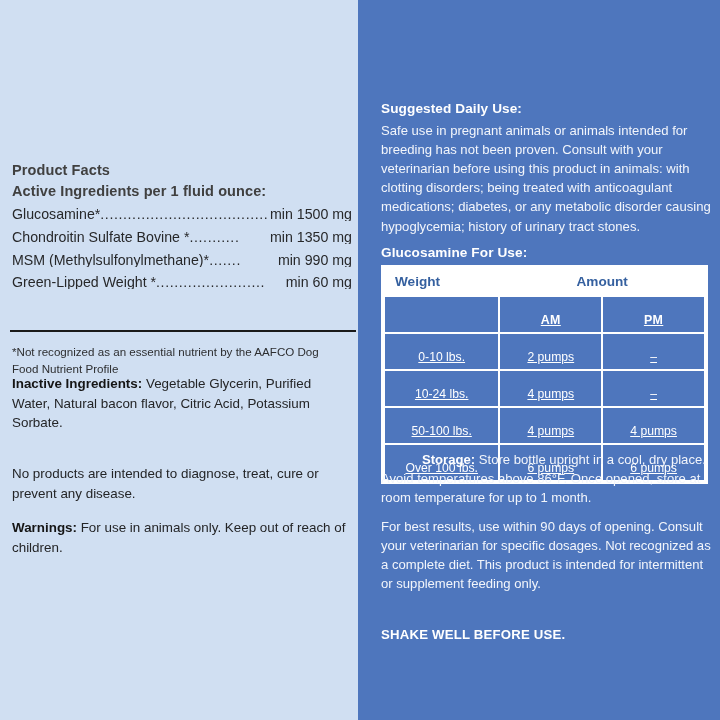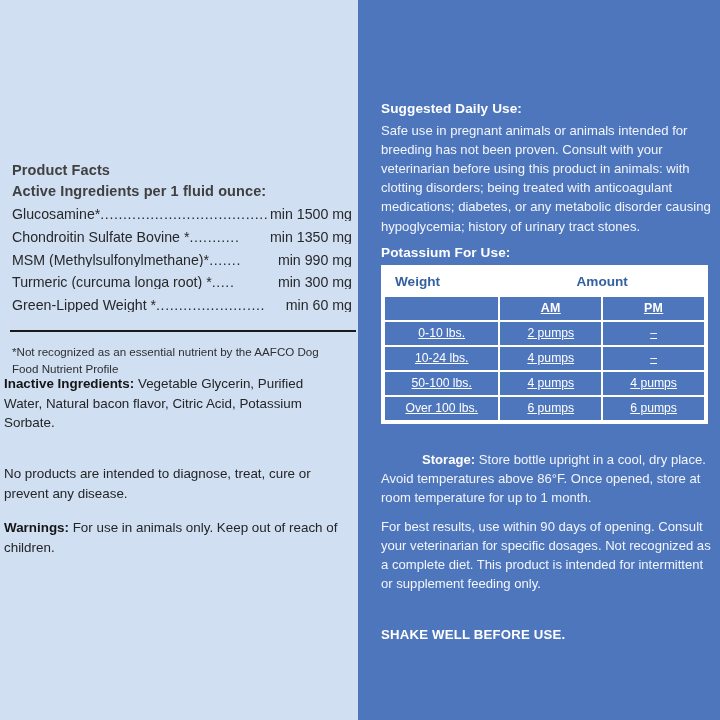--- a/index.html
+++ b/index.html
@@ -93,21 +93,21 @@
     left: 12px;
     top: 343px;
     width: 336px;
     font-size: 11.6px;
     line-height: 1.48;
     color: #2d2e30;
   }
 
   .body-para {
     position: absolute;
-    left: 4px;
+    left: 12px;
     width: 338px;
     font-size: 13.4px;
     line-height: 1.47;
     color: #242527;
   }
   .body-para b {
     font-weight: bold;
     color: #151515;
   }
 
@@ -163,21 +163,21 @@
     text-decoration: underline;
   }
   .dose-table table {
     width: 100%;
     border-collapse: separate;
     border-spacing: 2px;
     table-layout: fixed;
   }
   .dose-table th, .dose-table td {
     font-size: 12.2px;
-    padding: 4px 0 5px 0;
+    padding: 16px 0 5px 0;
     background: #4e76bd;
     color: #ffffff;
     font-weight: normal;
     text-align: center;
     vertical-align: middle;
     height: 14px;
   }
   .hdr-main {
     background: #ffffff !important;
     color: #35609f !important;
@@ -233,25 +233,20 @@
           <span class="ing-dots">...........</span>
           <span class="ing-amount">min 1350 mg</span>
         </div>
 
         <div class="ingredient-row">
           <span class="ing-name">MSM (Methylsulfonylmethane)*</span>
           <span class="ing-dots">.......</span>
           <span class="ing-amount">min 990 mg</span>
         </div>
 
-        <div class="ingredient-row">
-          <span class="ing-name">Turmeric (curcuma longa root) *</span>
-          <span class="ing-dots">.....</span>
-          <span class="ing-amount">min 300 mg</span>
-        </div>
 
         <div class="ingredient-row">
           <span class="ing-name">Green-Lipped Weight *</span>
           <span class="ing-dots">........................</span>
           <span class="ing-amount">min 60 mg</span>
         </div>
 
       </div>
     </div>
 
@@ -269,21 +264,21 @@
       <b>Warnings:</b><span> For use in animals only. Keep out of reach of children.</span>
     </div>
 
   </div>
 
   <div class="right-panel">
 
     <div class="r-heading head-daily">Suggested Daily Use:</div>
     <div class="r-body body-daily">Safe use in pregnant animals or animals intended for breeding has not been proven. Consult with your veterinarian before using this product in animals: with clotting disorders; being treated with anticoagulant medications; diabetes, or any metabolic disorder causing hypoglycemia; history of urinary tract stones.</div>
 
-    <div class="r-heading head-dir">Potassium For Use:</div>
+    <div class="r-heading head-dir">Glucosamine For Use:</div>
 
     <div class="dose-table">
       <table>
         <colgroup>
           <col style="width:36%">
           <col style="width:32%">
           <col style="width:32%">
         </colgroup>
         <thead>
           <tr>

